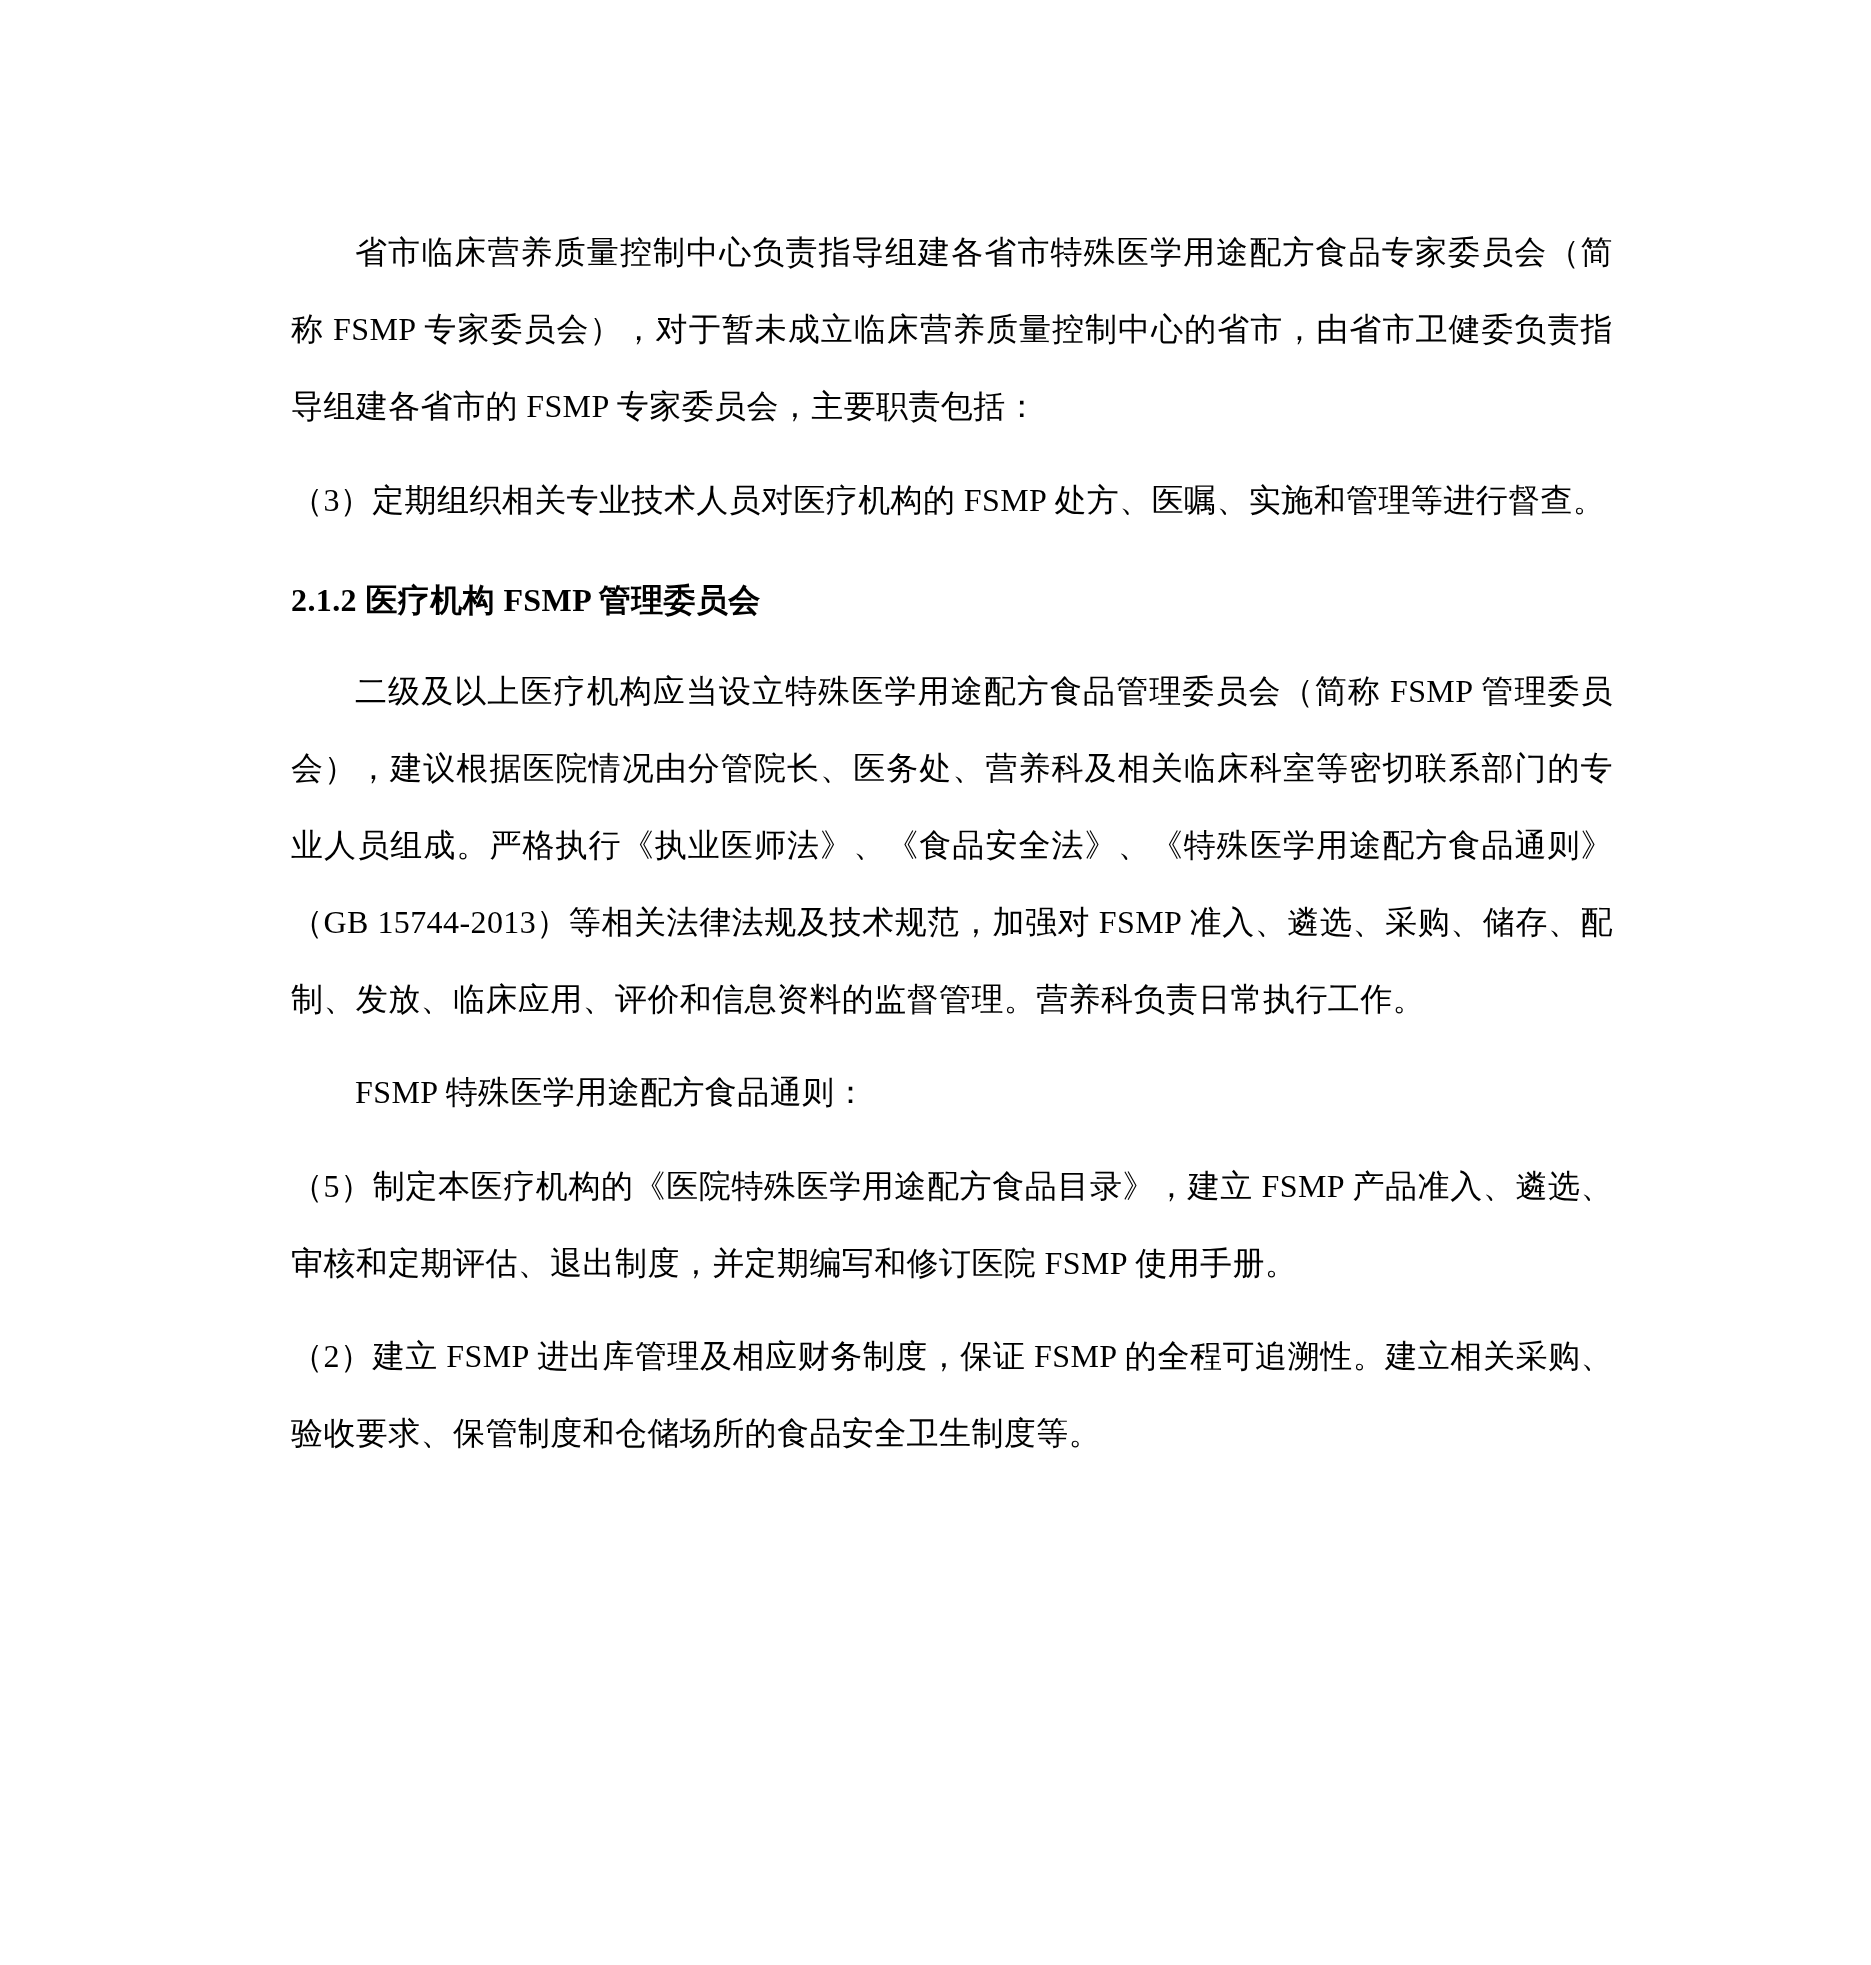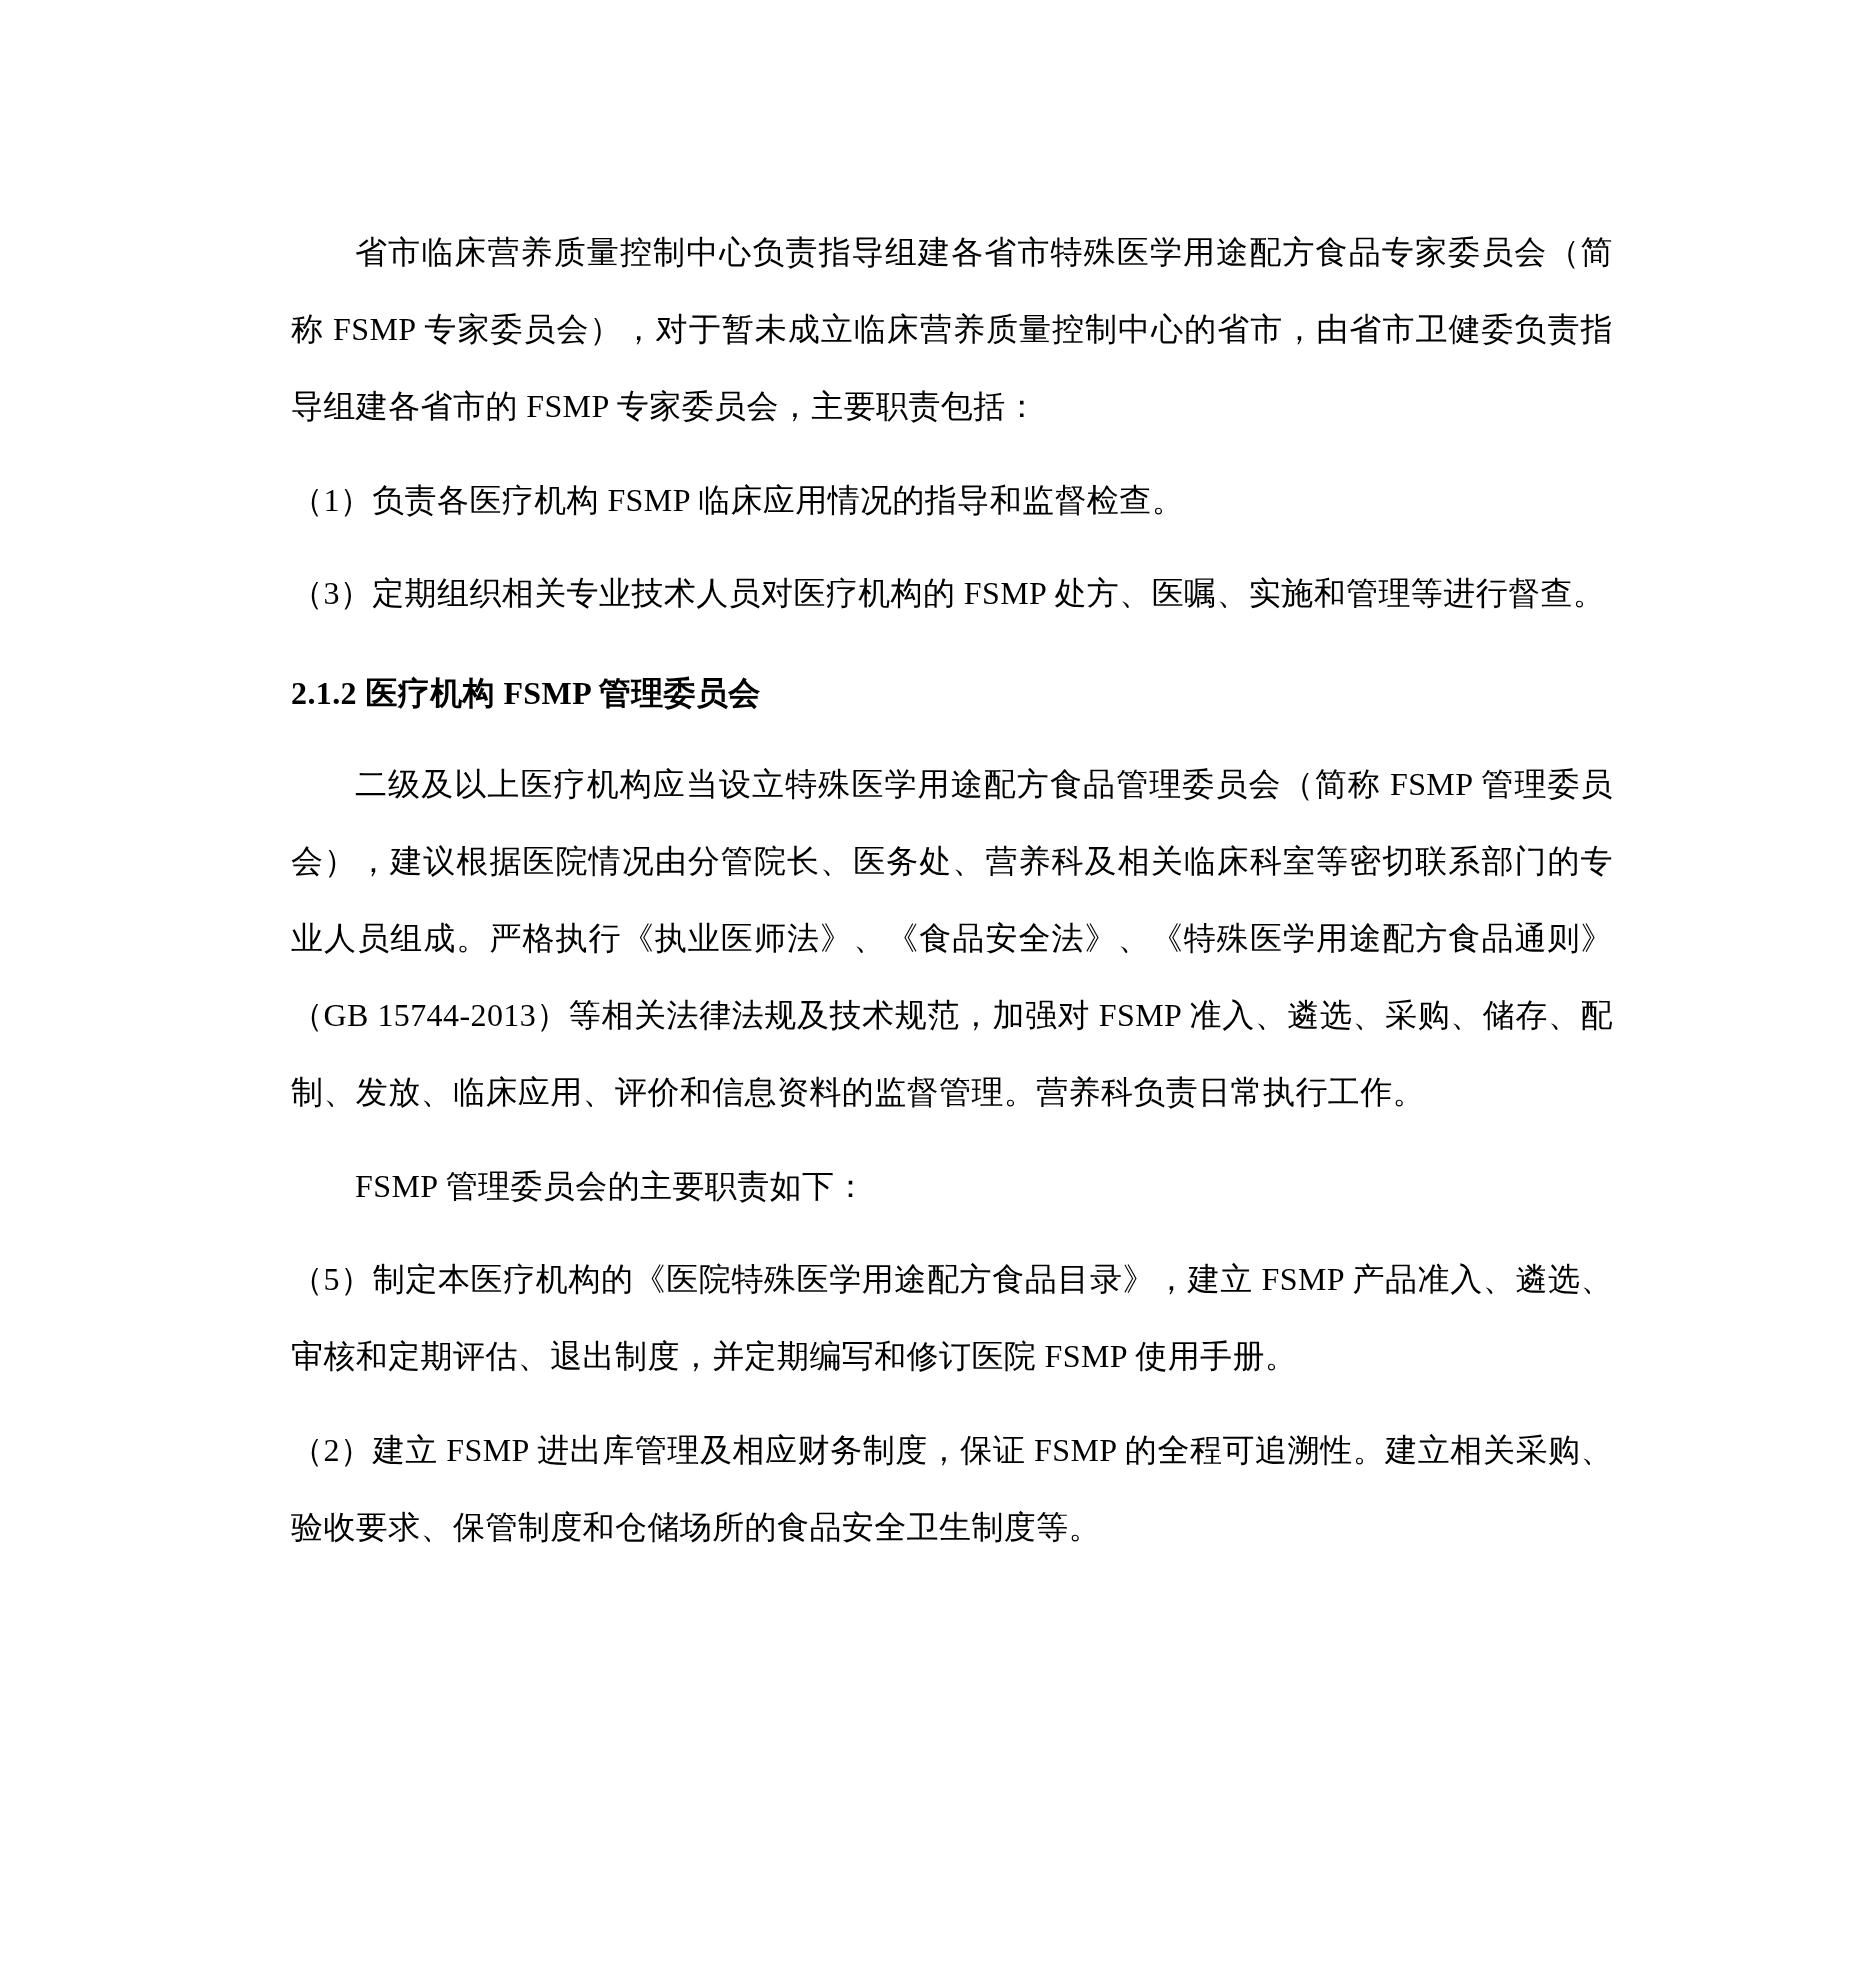--- a/index.html
+++ b/index.html
@@ -42,29 +42,28 @@
     margin: 23px 0 14px 0;
   }
 </style>
 </head>
 <body>
 
 <div class="page">
 
   <div class="para indent">省市临床营养质量控制中心负责指导组建各省市特殊医学用途配方食品专家委员会（简称 FSMP 专家委员会），对于暂未成立临床营养质量控制中心的省市，由省市卫健委负责指导组建各省市的 FSMP 专家委员会，主要职责包括：</div>
 
-  <div class="para">（1）负责各医疗机构 FSMP 临床应用情况的指导和监督检查。</div>
 
 
   <div class="para">（3）定期组织相关专业技术人员对医疗机构的 FSMP 处方、医嘱、实施和管理等进行督查。</div>
 
   <div class="para heading">2.1.2 医疗机构 FSMP 管理委员会</div>
 
   <div class="para indent">二级及以上医疗机构应当设立特殊医学用途配方食品管理委员会（简称 FSMP 管理委员会），建议根据医院情况由分管院长、医务处、营养科及相关临床科室等密切联系部门的专业人员组成。严格执行《执业医师法》、《食品安全法》、《特殊医学用途配方食品通则》（GB 15744-2013）等相关法律法规及技术规范，加强对 FSMP 准入、遴选、采购、储存、配制、发放、临床应用、评价和信息资料的监督管理。营养科负责日常执行工作。</div>
 
-  <div class="para indent">FSMP 管理委员会的主要职责如下：</div>
+  <div class="para indent">FSMP 特殊医学用途配方食品通则：</div>
 
   <div class="para">（5）制定本医疗机构的《医院特殊医学用途配方食品目录》，建立 FSMP 产品准入、遴选、审核和定期评估、退出制度，并定期编写和修订医院 FSMP 使用手册。</div>
 
   <div class="para">（2）建立 FSMP 进出库管理及相应财务制度，保证 FSMP 的全程可追溯性。建立相关采购、验收要求、保管制度和仓储场所的食品安全卫生制度等。</div>
 
 </div>
 
 
 </body></html>

